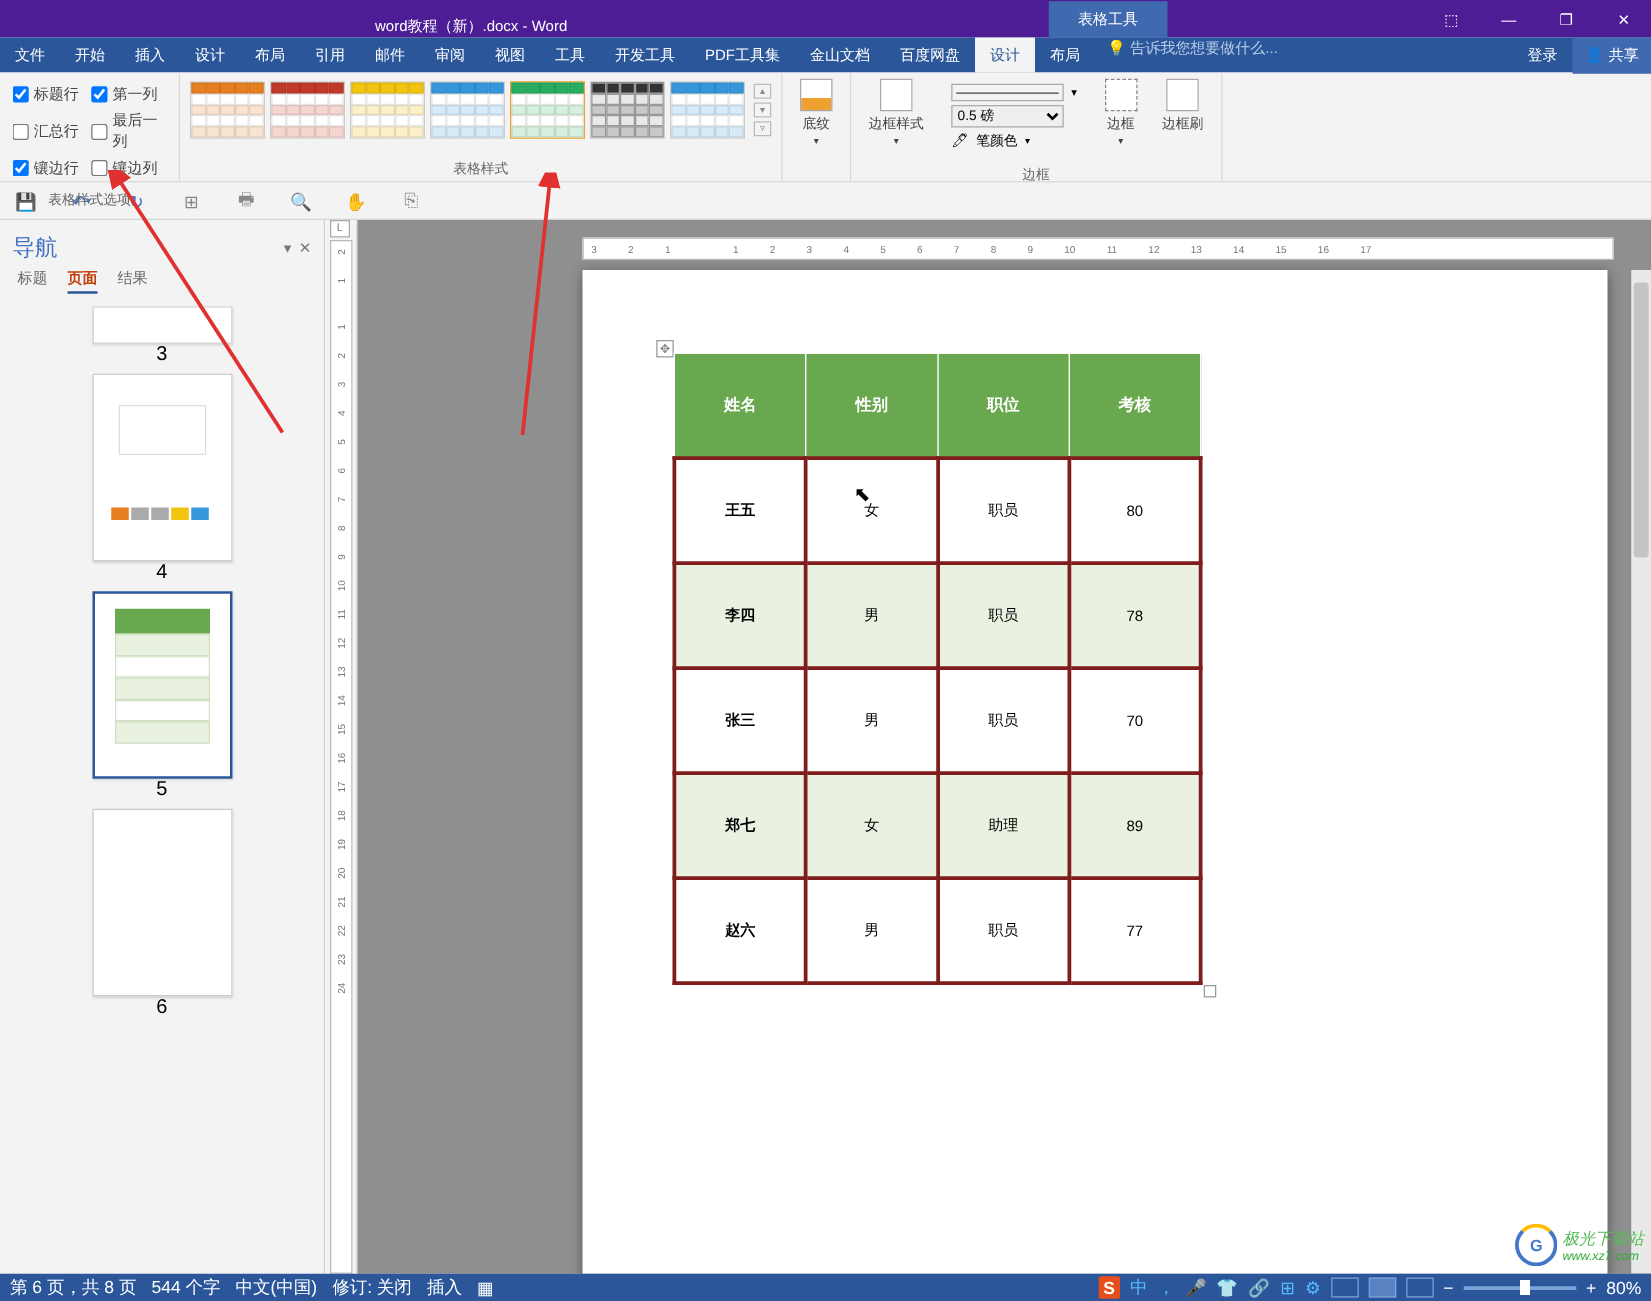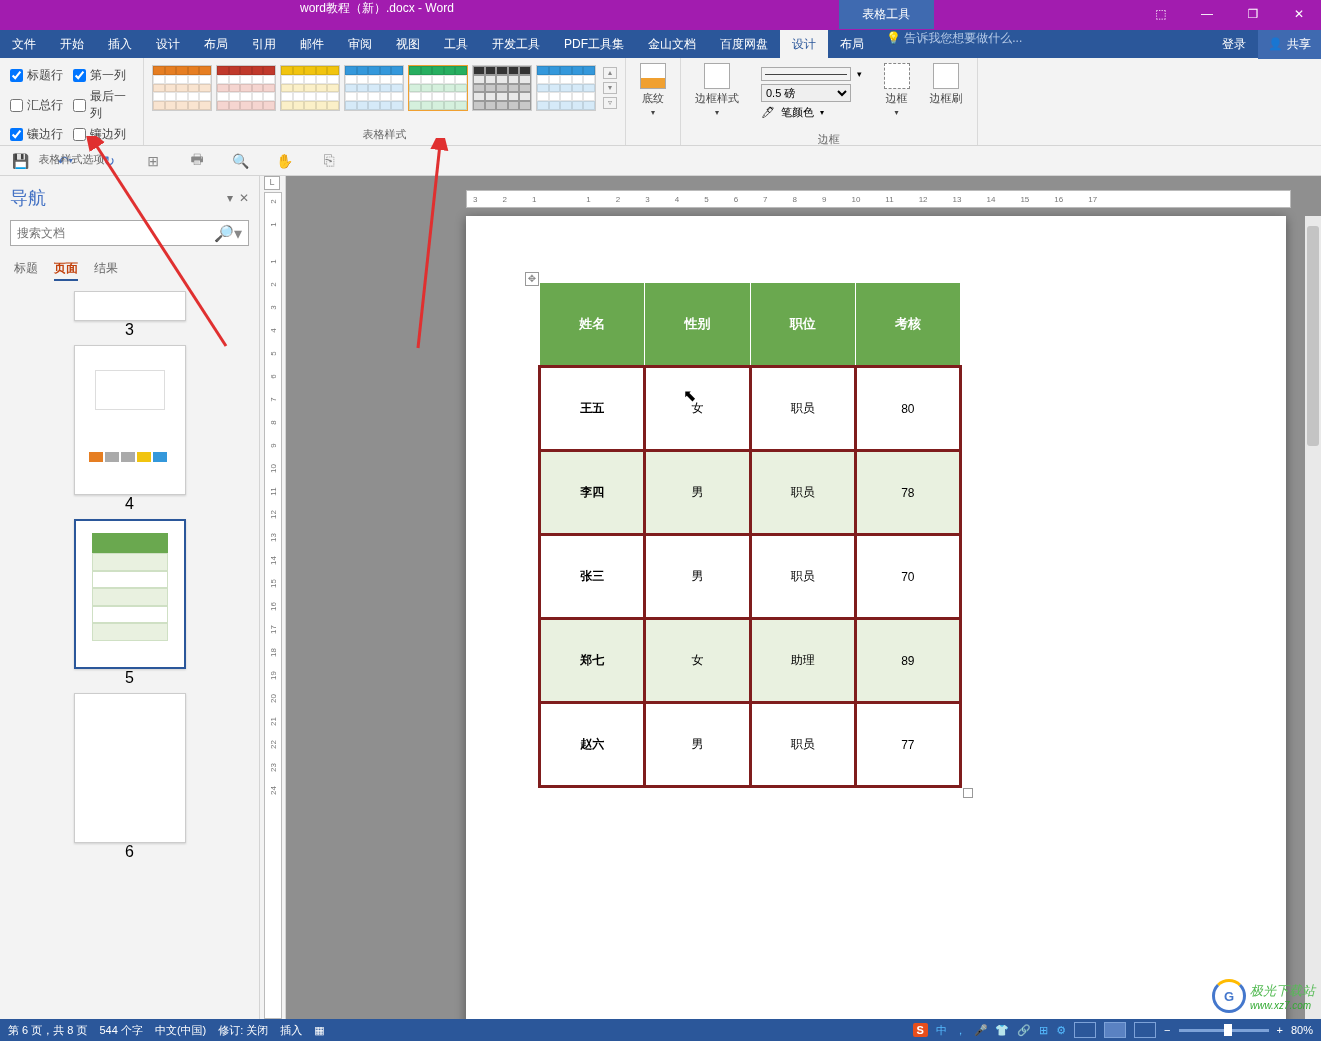--- a/index.html
+++ b/index.html
@@ -1,17 +1,17 @@
 <!DOCTYPE html>
 <html><head>
 <meta charset="utf-8">
 <style>
 *{box-sizing:border-box;margin:0;padding:0;font-family:"Microsoft YaHei",sans-serif;}
 body{background:#e6e6e6;overflow:hidden;width:1321px;height:1041px;position:relative;}
-.titlebar{height:30px;background:#a21caf;color:#fff;display:flex;align-items:flex-start;font-size:12px;}
+.titlebar{height:30px;background:#4c1d95;color:#fff;display:flex;align-items:flex-end;font-size:12px;}
 .titlebar .fname{flex:0 0 auto;margin-left:300px;}
 .titlebar .tabletools{width:95px;text-align:center;padding:6px 0;background:#3f6ab0;margin-left:385px;}
 .titlebar .winbtns{margin-left:auto;display:flex;align-items:center;gap:2px;}
 .titlebar .winbtns div{width:44px;height:28px;display:flex;align-items:center;justify-content:center;color:#fff;}
 .menubar{height:28px;background:#2b579a;display:flex;align-items:stretch;color:#fff;font-size:12px;}
 .menubar .mi{padding:6px 12px;cursor:pointer;}
 .menubar .mi.active{background:#f3f3f3;color:#2b579a;}
 .menubar .right{margin-left:auto;display:flex;align-items:center;}
 .menubar .tellme{color:#b7cbe8;padding:0 10px;}
 .menubar .share{background:#3f6ab0;padding:6px 10px;display:flex;align-items:center;gap:4px;}
@@ -55,21 +55,21 @@
 .docarea{flex:1;background:#8f8f8f;position:relative;overflow:hidden;}
 .hruler{height:18px;background:#fff;border:1px solid #bbb;margin:14px 30px 0 180px;font-size:8px;color:#777;display:flex;align-items:center;gap:25px;padding-left:6px;white-space:nowrap;overflow:hidden;}
 .page{position:absolute;left:180px;top:40px;width:820px;height:1060px;background:#fff;box-shadow:0 2px 10px rgba(0,0,0,.4);}
 .tbl{position:absolute;left:72px;top:66px;border-collapse:collapse;width:424px;}
 .tbl th{background:#6aa84f;color:#fff;font-size:13px;font-weight:bold;height:84px;border:1px solid #fff;}
 .tbl td{height:84px;text-align:center;font-size:12px;border:3px solid #7f1d1d;}
 .tbl td.b{font-weight:bold;}
 .tbl tr.odd td{background:#e9f1e0;}
 .tbl tr.even td{background:#fff;}
 .tblhandle{position:absolute;left:59px;top:56px;width:14px;height:14px;border:1px solid #999;font-size:10px;text-align:center;color:#888;background:#fff;}
-.statusbar{position:absolute;bottom:0;left:0;right:0;height:22px;background:#2b579a;color:#fff;font-size:11px;display:flex;align-items:center;padding:0 8px;gap:12px;}
+.statusbar{position:absolute;bottom:0;left:0;right:0;height:22px;background:#2b579a;color:#fff;font-size:14px;display:flex;align-items:center;padding:0 8px;gap:12px;}
 .statusbar .sright{margin-left:auto;display:flex;align-items:center;gap:8px;}
 .viewbtn{width:22px;height:16px;border:1px solid #7da2d8;}
 .zoomslider{width:90px;height:3px;background:#7da2d8;position:relative;}
 .zoomslider .kn{width:8px;height:12px;background:#fff;position:absolute;left:45px;top:-5px;}
 .watermark{position:absolute;right:6px;bottom:28px;font-size:13px;color:#5b5;font-style:italic;display:flex;align-items:center;gap:4px;}
 .watermark .circ{width:34px;height:34px;border:3px solid #47c;border-top-color:#fb0;border-radius:50%;display:flex;align-items:center;justify-content:center;font-style:normal;font-weight:bold;color:#47c;}
 svg.redarrow{position:absolute;}
 .scrollv{position:absolute;right:0;top:40px;bottom:0;width:16px;background:#e9e9e9;}
 .scrollv .th{position:absolute;left:2px;right:2px;top:10px;height:220px;background:#c4c4c4;border-radius:3px;}
 .cursor{position:absolute;left:397px;top:210px;font-size:16px;color:#000;}
@@ -470,24 +470,20 @@
 </div>
 
 <div class="main">
   <div class="navpane">
     <div class="navhead">
       <h3>导航</h3>
       <div class="cls">
           <span>▾</span>
           <span>✕</span>
         </div>
-    </div>
-    <div class="navsearch">
-      <input placeholder="搜索文档" style="">
-      <span style="color:#888">🔎▾</span>
     </div>
     <div class="navtabs">
       <span class="t">标题</span>
       <span class="t active">页面</span>
       <span class="t">结果</span>
     </div>
     <div class="thumbs">
       <div class="twrap">
           <div class="thumb" style="height:30px"></div>
           <div class="pg">3</div>

